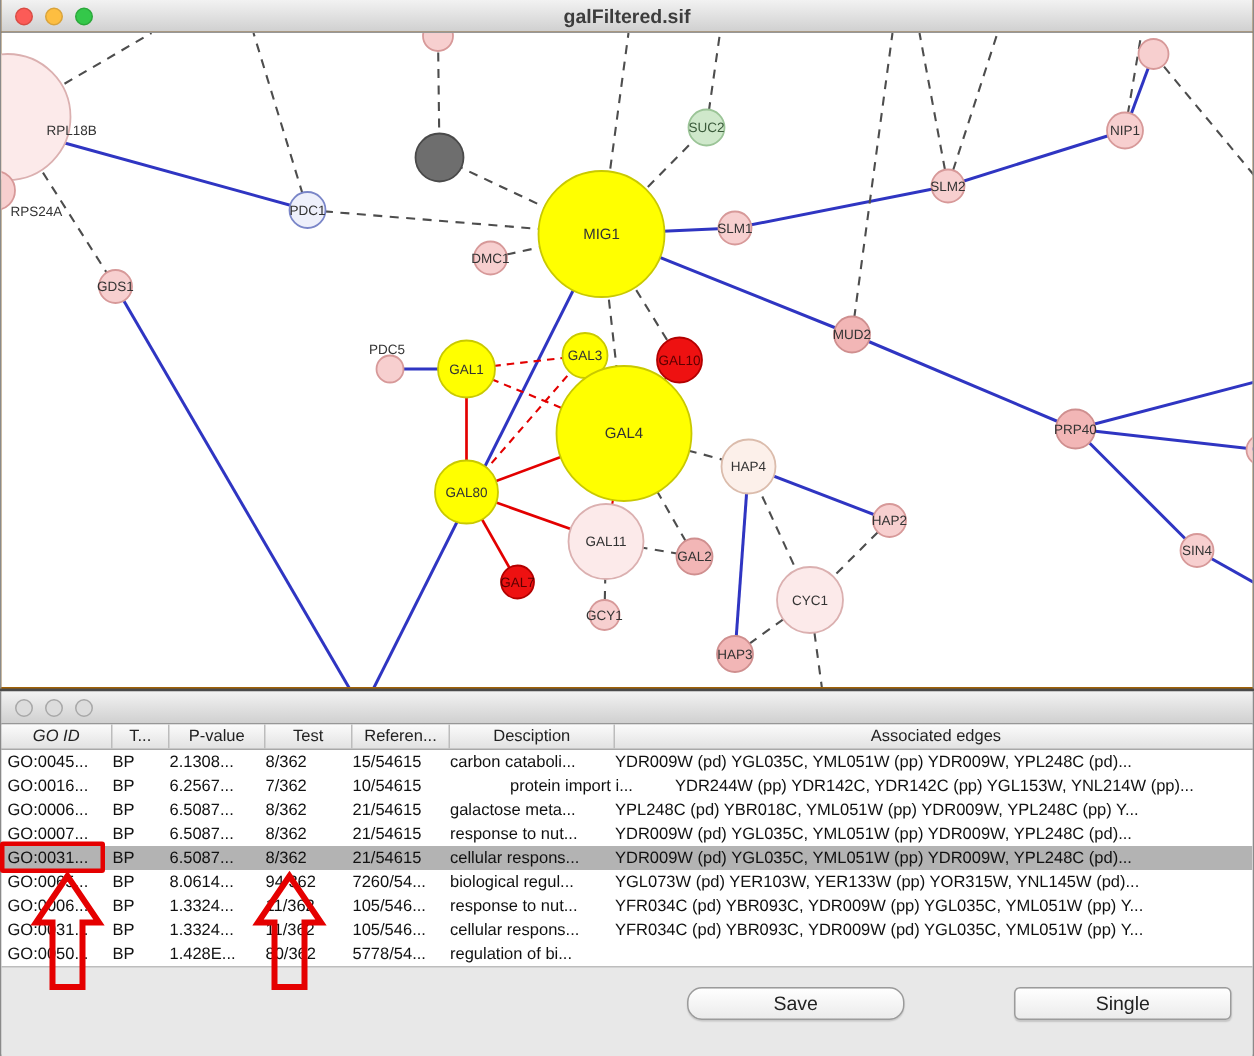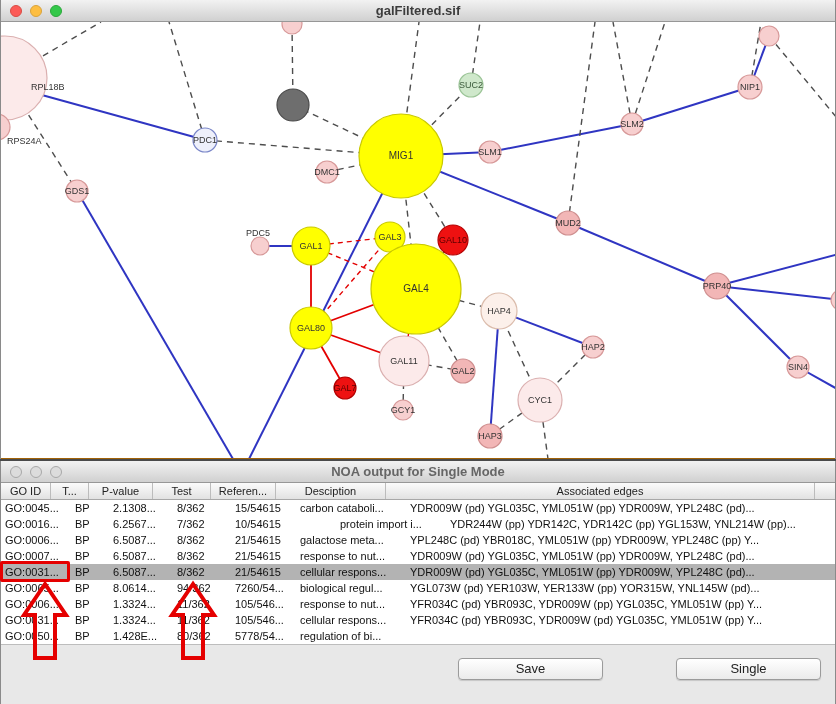--- a/index.html
+++ b/index.html
@@ -45,21 +45,21 @@
     overflow:hidden; white-space:nowrap; flex:none;
   }
   .noa-footer { position:absolute; top:183px; left:0; height:59px; width:834px; background:#e8e8e8; border-top:1px solid #bdbdbd; }
   .btn {
     position:absolute; top:13px; height:22px; width:145px;
     border:1px solid #9b9b9b; border-radius:4px;
     background:linear-gradient(#ffffff,#ebebeb);
     font-size:13px; color:#222; text-align:center; line-height:20px;
     box-shadow:0 1px 1px rgba(0,0,0,0.15);
   }
-  #btn-save { left:457px; }
+  #btn-save { left:457px;border-radius:10px; }
   #btn-cancel { left:675px; }
 
   #annotation-box {
     position:absolute; left:0; top:561px; width:70px; height:21px;
     border:3px solid #e50000; border-radius:2px; pointer-events:none; z-index:20;
   }
   #annotation-arrows {
     position:absolute; left:0; top:0; width:836px; height:704px;
     pointer-events:none; z-index:21;
   }
@@ -191,24 +191,23 @@
   </div>
 </div>
 
 <div class="window" id="win-noa">
   <div class="titlebar">
     <div class="lights">
       <span class="light inactive"></span>
       <span class="light inactive"></span>
       <span class="light inactive"></span>
     </div>
-    <span class="title">NOA output for Single Mode</span>
   </div>
   <div class="table-header" id="noa-header">
-      <div class="hcell" style="width: 50px;">GO ID</div>
+      <div class="hcell" style="width: 74px; font-style: italic;">GO ID</div>
       <div class="hcell" style="width: 38px;">T...</div>
       <div class="hcell" style="width: 64px;">P-value</div>
       <div class="hcell" style="width: 58px;">Test</div>
       <div class="hcell" style="width: 65px;">Referen...</div>
       <div class="hcell" style="width: 110px;">Desciption</div>
       <div class="hcell" style="width: 429px;">Associated edges</div>
     </div>
   <div class="table-body" id="noa-body">
       <div class="trow">
         <div class="tcell" style="width: 70px;">GO:0045...</div>

